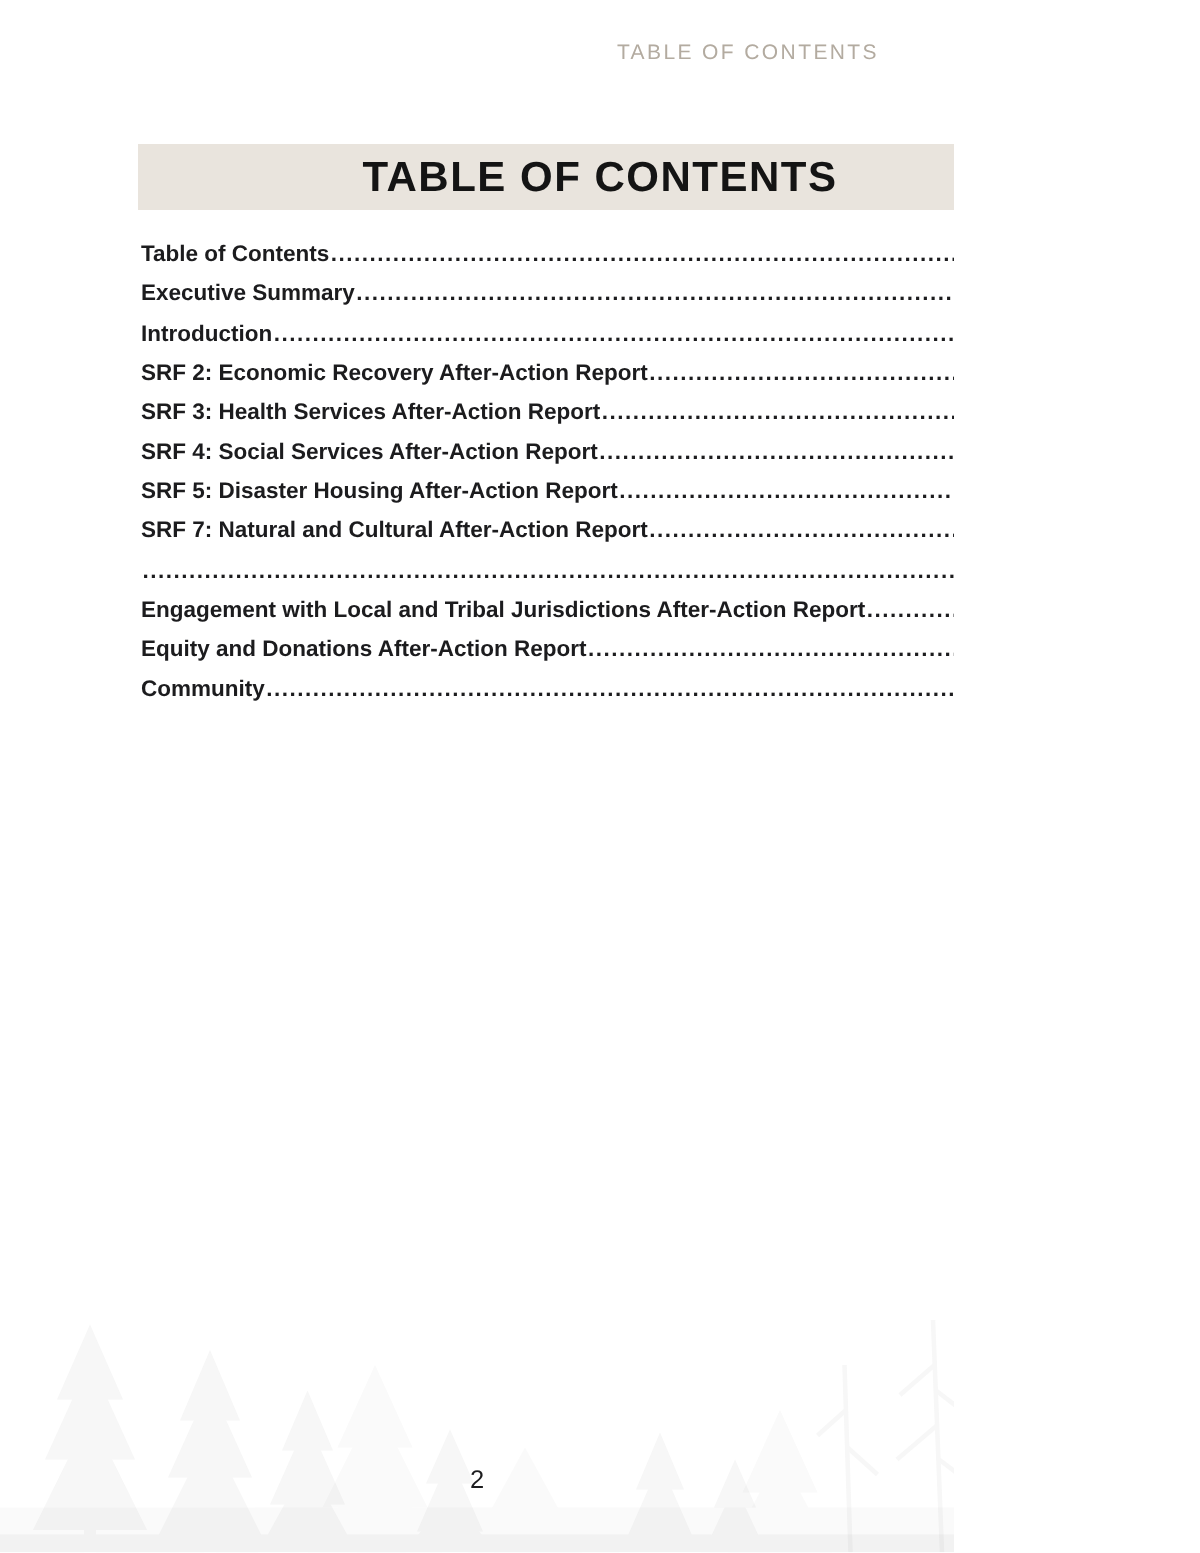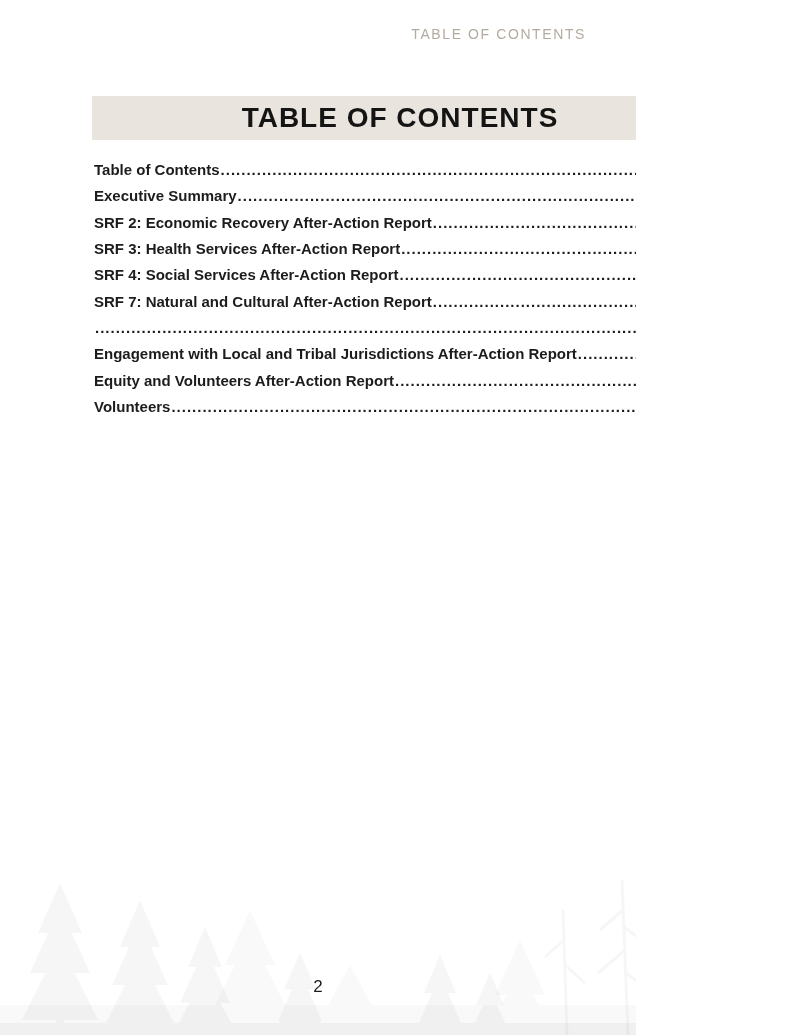--- a/index.html
+++ b/index.html
@@ -98,55 +98,65 @@
       <span class="toc-label">Table of Contents</span>
       <span class="toc-leader"></span>
       <span class="toc-page">2</span>
     </div>
     <div class="toc-row">
       <span class="toc-label">Executive Summary</span>
       <span class="toc-leader"></span>
       <span class="toc-page">3</span>
     </div>
     <div class="toc-row">
+      <span class="toc-label">Introduction</span>
+      <span class="toc-leader"></span>
+      <span class="toc-page">6</span>
+    </div>
+    <div class="toc-row">
       <span class="toc-label">SRF 2: Economic Recovery After-Action Report</span>
       <span class="toc-leader"></span>
       <span class="toc-page">21</span>
     </div>
     <div class="toc-row">
       <span class="toc-label">SRF 3: Health Services After-Action Report</span>
       <span class="toc-leader"></span>
       <span class="toc-page">37</span>
     </div>
     <div class="toc-row">
       <span class="toc-label">SRF 4: Social Services After-Action Report</span>
       <span class="toc-leader"></span>
       <span class="toc-page">37</span>
     </div>
     <div class="toc-row">
+      <span class="toc-label">SRF 5: Disaster Housing After-Action Report</span>
+      <span class="toc-leader"></span>
+      <span class="toc-page">44</span>
+    </div>
+    <div class="toc-row">
       <span class="toc-label">SRF 7: Natural and Cultural After-Action Report</span>
       <span class="toc-leader"></span>
       <span class="toc-page">60</span>
     </div>
     <div class="toc-row">
       <span class="toc-leader"></span>
       <span class="toc-page">72</span>
     </div>
     <div class="toc-row">
       <span class="toc-label">Engagement with Local and Tribal Jurisdictions After-Action Report</span>
       <span class="toc-leader"></span>
       <span class="toc-page">81</span>
     </div>
     <div class="toc-row">
-      <span class="toc-label">Equity and Volunteers After-Action Report</span>
+      <span class="toc-label">Equity and Donations After-Action Report</span>
       <span class="toc-leader"></span>
       <span class="toc-page">91</span>
     </div>
     <div class="toc-row">
-      <span class="toc-label">Volunteers</span>
+      <span class="toc-label">Community</span>
       <span class="toc-leader"></span>
       <span class="toc-page">97</span>
     </div>
   </div>
 
   <svg class="forest" viewBox="0 0 800 180" xmlns="http://www.w3.org/2000/svg" aria-hidden="true">
 
     <g fill="#8f8f8f" opacity="0.045">
       <polygon points="250,55 225,110 275,110"></polygon>
       <polygon points="250,80 215,150 285,150"></polygon>

